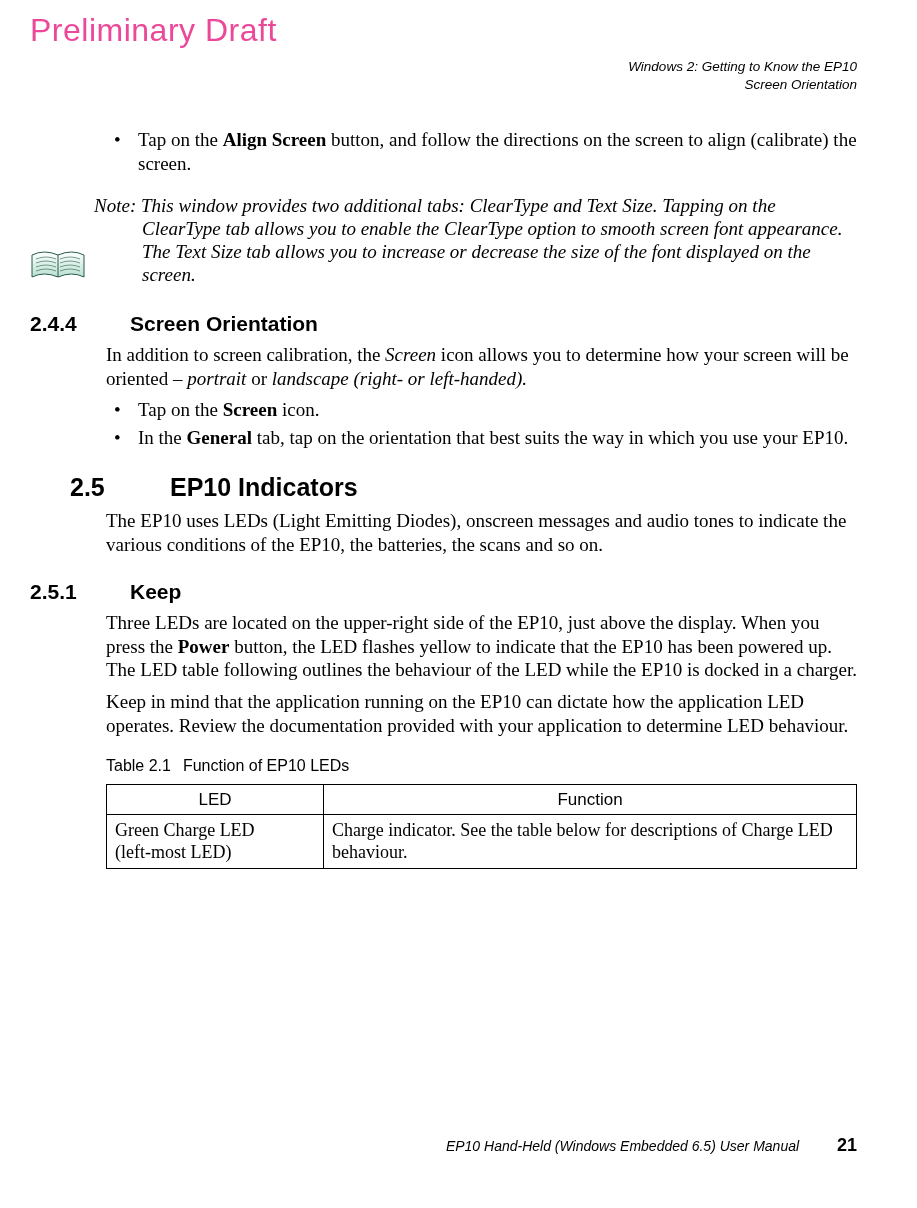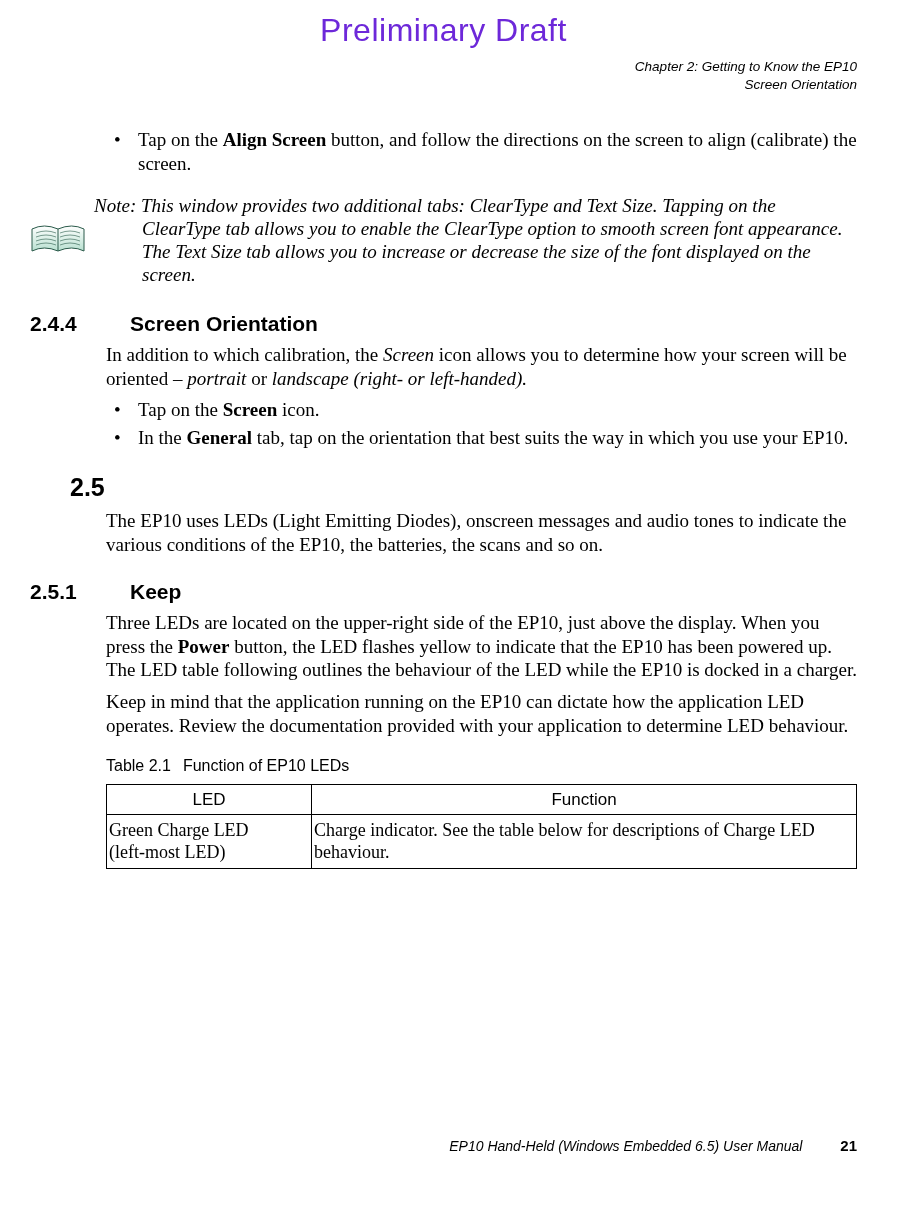--- a/index.html
+++ b/index.html
@@ -15,24 +15,24 @@
       box-sizing: border-box;
       background: #fff;
     }
     .page {
       padding: 10px 60px 0 30px;
       box-sizing: border-box;
       position: relative;
       height: 100%;
     }
     .prelim {
-      color: #6d28d9;
+      color: #ec4899;
       font-family: Arial, Helvetica, sans-serif;
       font-size: 32px;
-      text-align: center;
+      text-align: left;
       margin: 0 0 8px 0;
       letter-spacing: 0.5px;
     }
     .header-right {
       text-align: right;
       font-family: Verdana, Arial, sans-serif;
       font-style: italic;
       font-size: 13.5px;
       line-height: 1.35;
       margin-bottom: 34px;
@@ -55,21 +55,21 @@
       content: "•";
       position: absolute;
       left: 8px;
       top: 0;
     }
     .bold { font-weight: bold; }
     .italic { font-style: italic; }
     .note-block {
       display: flex;
       margin: 18px 0 24px 0;
-      align-items: center;
+      align-items: flex-end;
     }
     .note-icon {
       flex: 0 0 60px;
       padding-top: 2px;
     }
     .note-icon svg { width: 56px; height: 34px; }
     .note-text {
       flex: 1;
       font-style: italic;
       font-size: 19px;
@@ -108,21 +108,21 @@
       margin: 18px 0 8px 0;
     }
     .table-caption .cap-lead { margin-right: 12px; }
     table.led {
       border-collapse: collapse;
       width: 100%;
       font-size: 18px;
     }
     table.led th, table.led td {
       border: 1px solid #000;
-      padding: 4px 2px;
+      padding: 4px 8px;
       vertical-align: top;
       text-align: left;
     }
     table.led th {
       font-family: Verdana, Arial, sans-serif;
       font-weight: normal;
       text-align: center;
       font-size: 17px;
     }
     table.led td.col-led { width: 200px; }
@@ -131,31 +131,31 @@
       bottom: 52px;
       right: 60px;
       font-family: Verdana, Arial, sans-serif;
       font-style: italic;
       font-size: 14px;
     }
     .footer .pnum {
       font-style: normal;
       font-weight: bold;
       margin-left: 34px;
-      font-size: 15px;
+      font-size: 18px;
     }
   </style>
 </head>
 <body>
 
 <div class="page">
   <div class="prelim">Preliminary Draft</div>
 
   <div class="header-right">
-    <span>Chapter 2: Getting to Know the EP10</span><br>
+    <span>Windows 2: Getting to Know the EP10</span><br>
     <span>Screen Orientation</span>
   </div>
 
   <div class="content">
     <ul class="bullets">
       <li>
         <span>Tap on the </span><span class="bold">Align Screen</span><span> button, and follow the directions on the screen to align (calibrate) the screen.</span>
       </li>
     </ul>
   </div>
@@ -179,34 +179,35 @@
       <span class="lead">Note: </span><span>This window provides two additional tabs: ClearType and Text Size. Tapping on the </span><span class="note-body-indent">ClearType tab allows you to enable the ClearType option to smooth screen font appearance. The Text Size tab allows you to increase or decrease the size of the font displayed on the screen.</span>
     </div>
   </div>
 
   <div class="section-row">
     <div class="section-num">2.4.4</div>
     <div class="section-title">Screen Orientation</div>
   </div>
   <div class="content">
     <p class="body">
-      <span>In addition to which calibration, the </span><span class="italic">Screen</span><span> icon allows you to determine how your screen will be oriented – </span><span class="italic">portrait</span><span> or </span><span class="italic">landscape (right- or left-handed).</span>
+      <span>In addition to screen calibration, the </span><span class="italic">Screen</span><span> icon allows you to determine how your screen will be oriented – </span><span class="italic">portrait</span><span> or </span><span class="italic">landscape (right- or left-handed).</span>
     </p>
     <ul class="bullets">
       <li>
         <span>Tap on the </span><span class="bold">Screen</span><span> icon.</span>
       </li>
       <li>
         <span>In the </span><span class="bold">General</span><span> tab, tap on the orientation that best suits the way in which you use your EP10.</span>
       </li>
     </ul>
   </div>
 
   <div class="section-row">
     <div class="section-num big">2.5</div>
+    <div class="section-title big">EP10 Indicators</div>
   </div>
   <div class="content">
     <p class="body">The EP10 uses LEDs (Light Emitting Diodes), onscreen messages and audio tones to indicate the various conditions of the EP10, the batteries, the scans and so on.</p>
   </div>
 
   <div class="section-row">
     <div class="section-num">2.5.1</div>
     <div class="section-title">Keep</div>
   </div>
   <div class="content">

